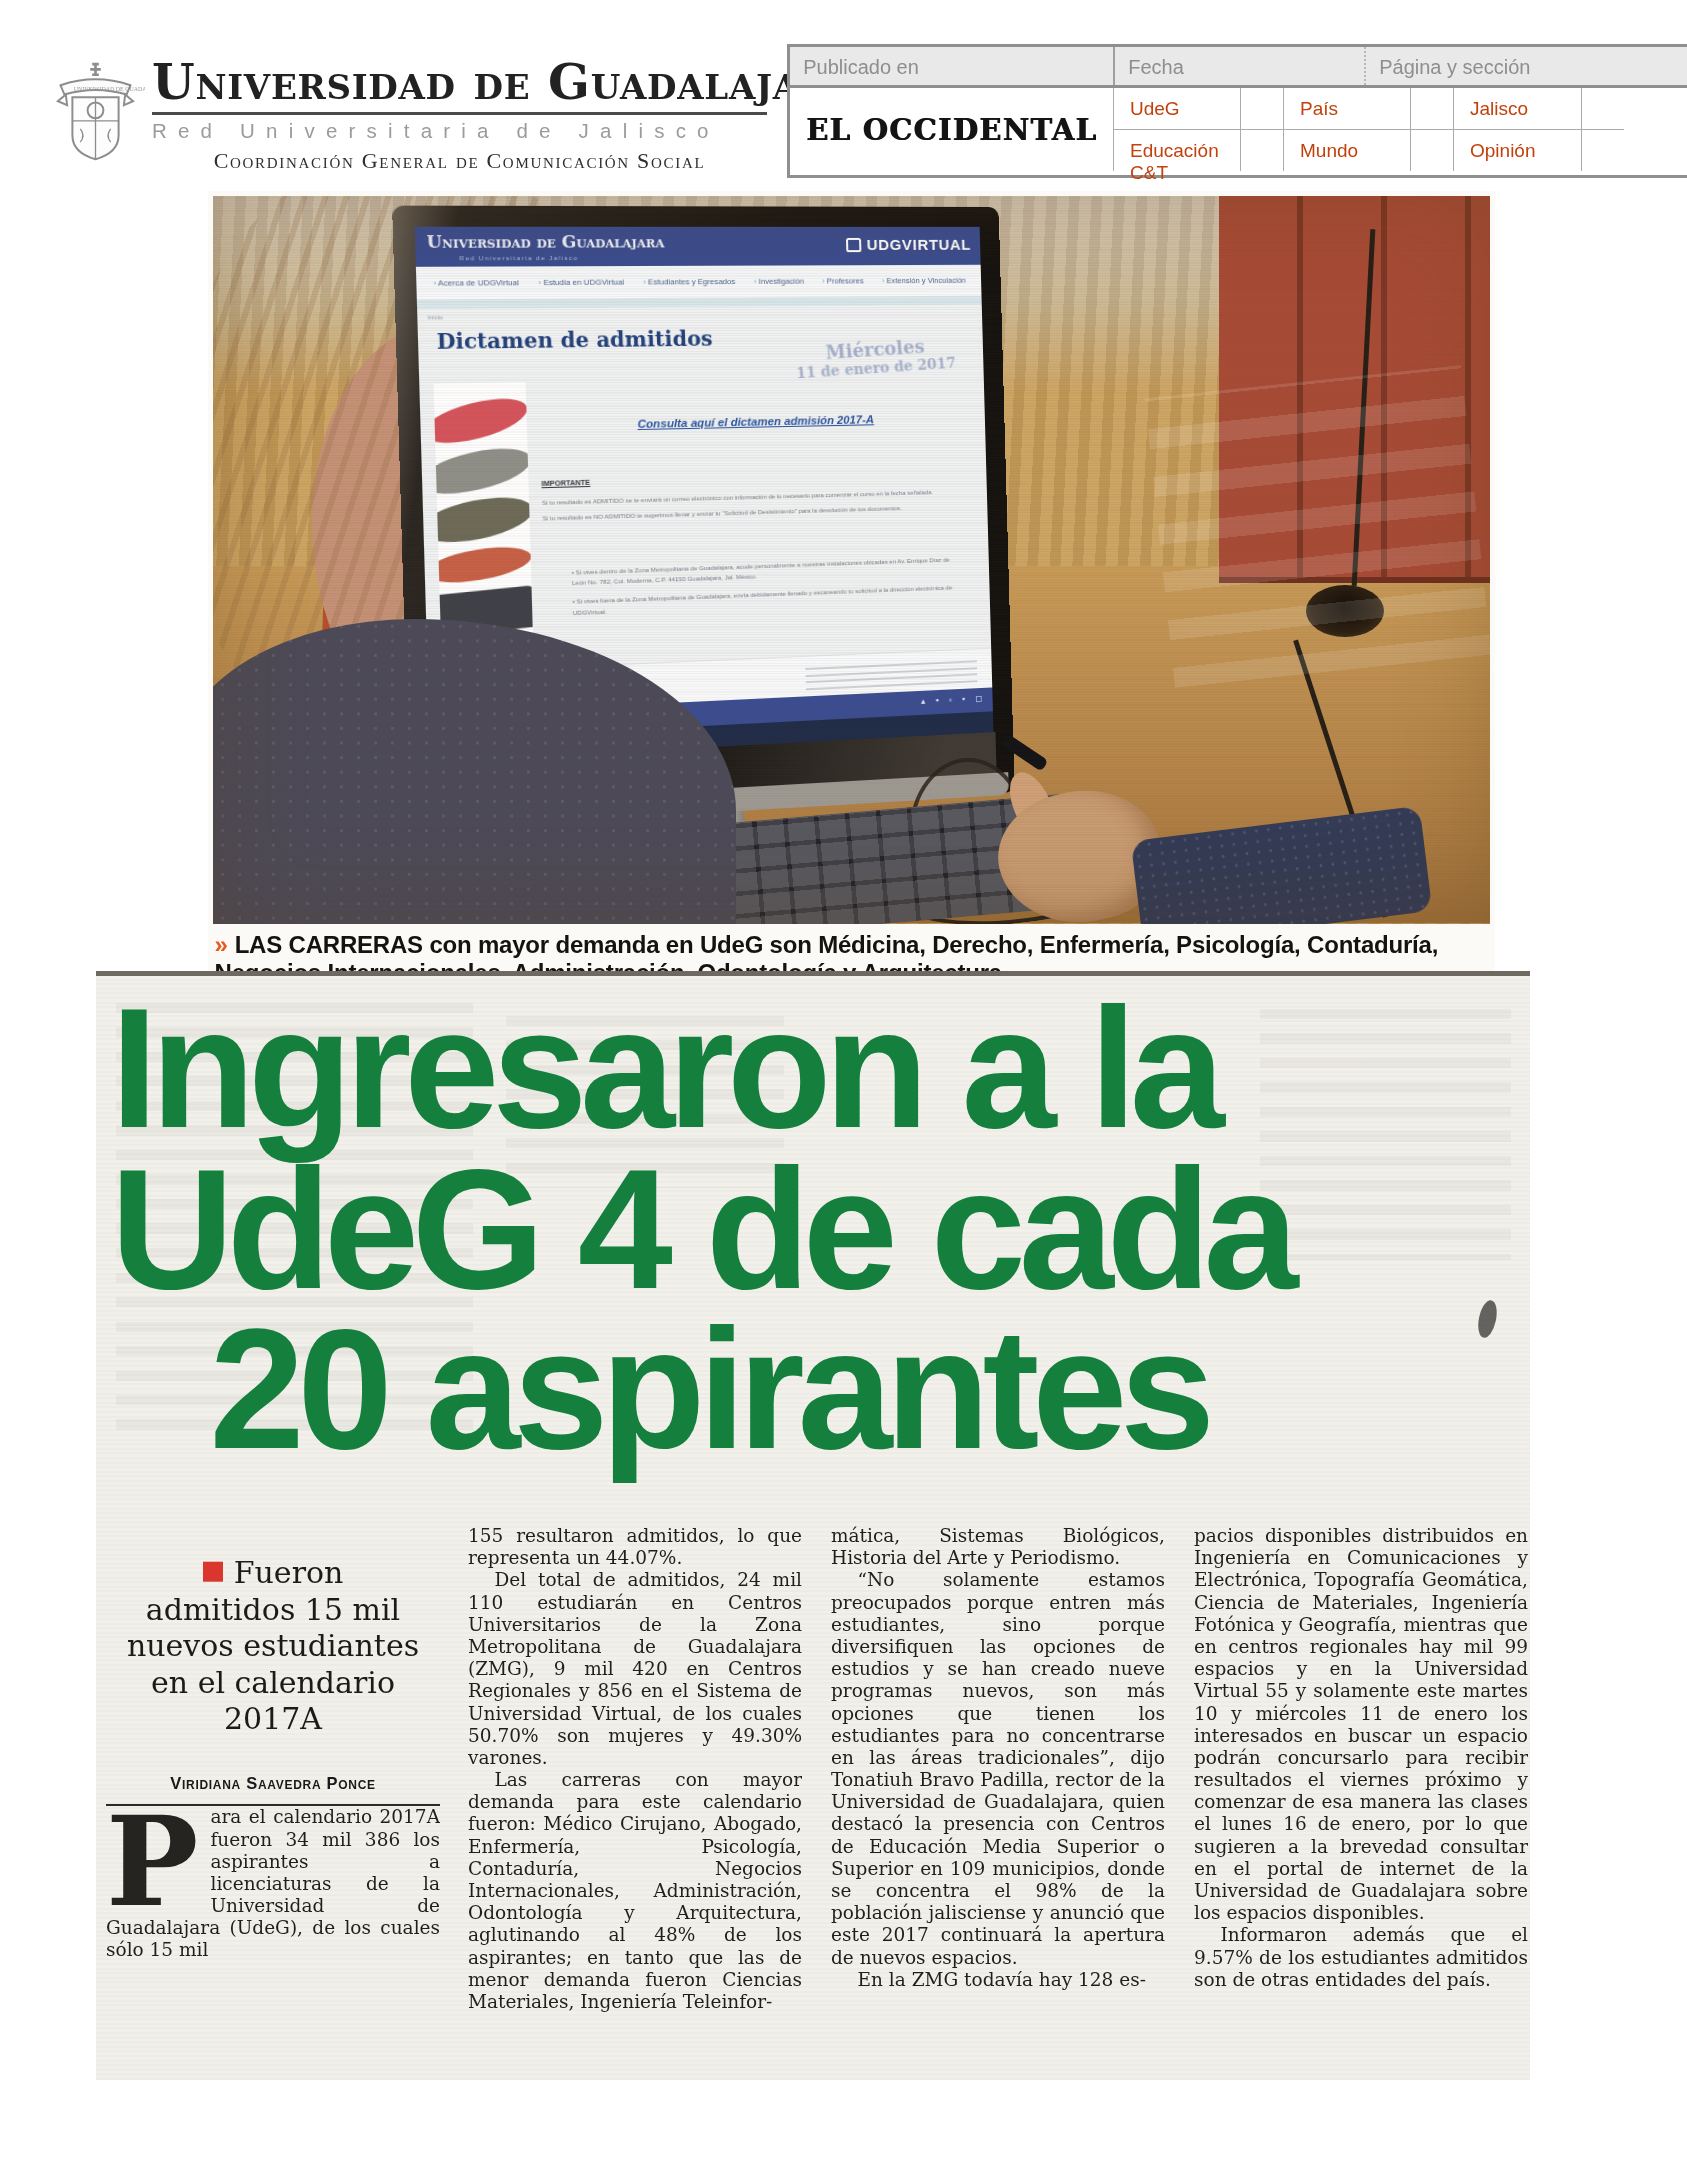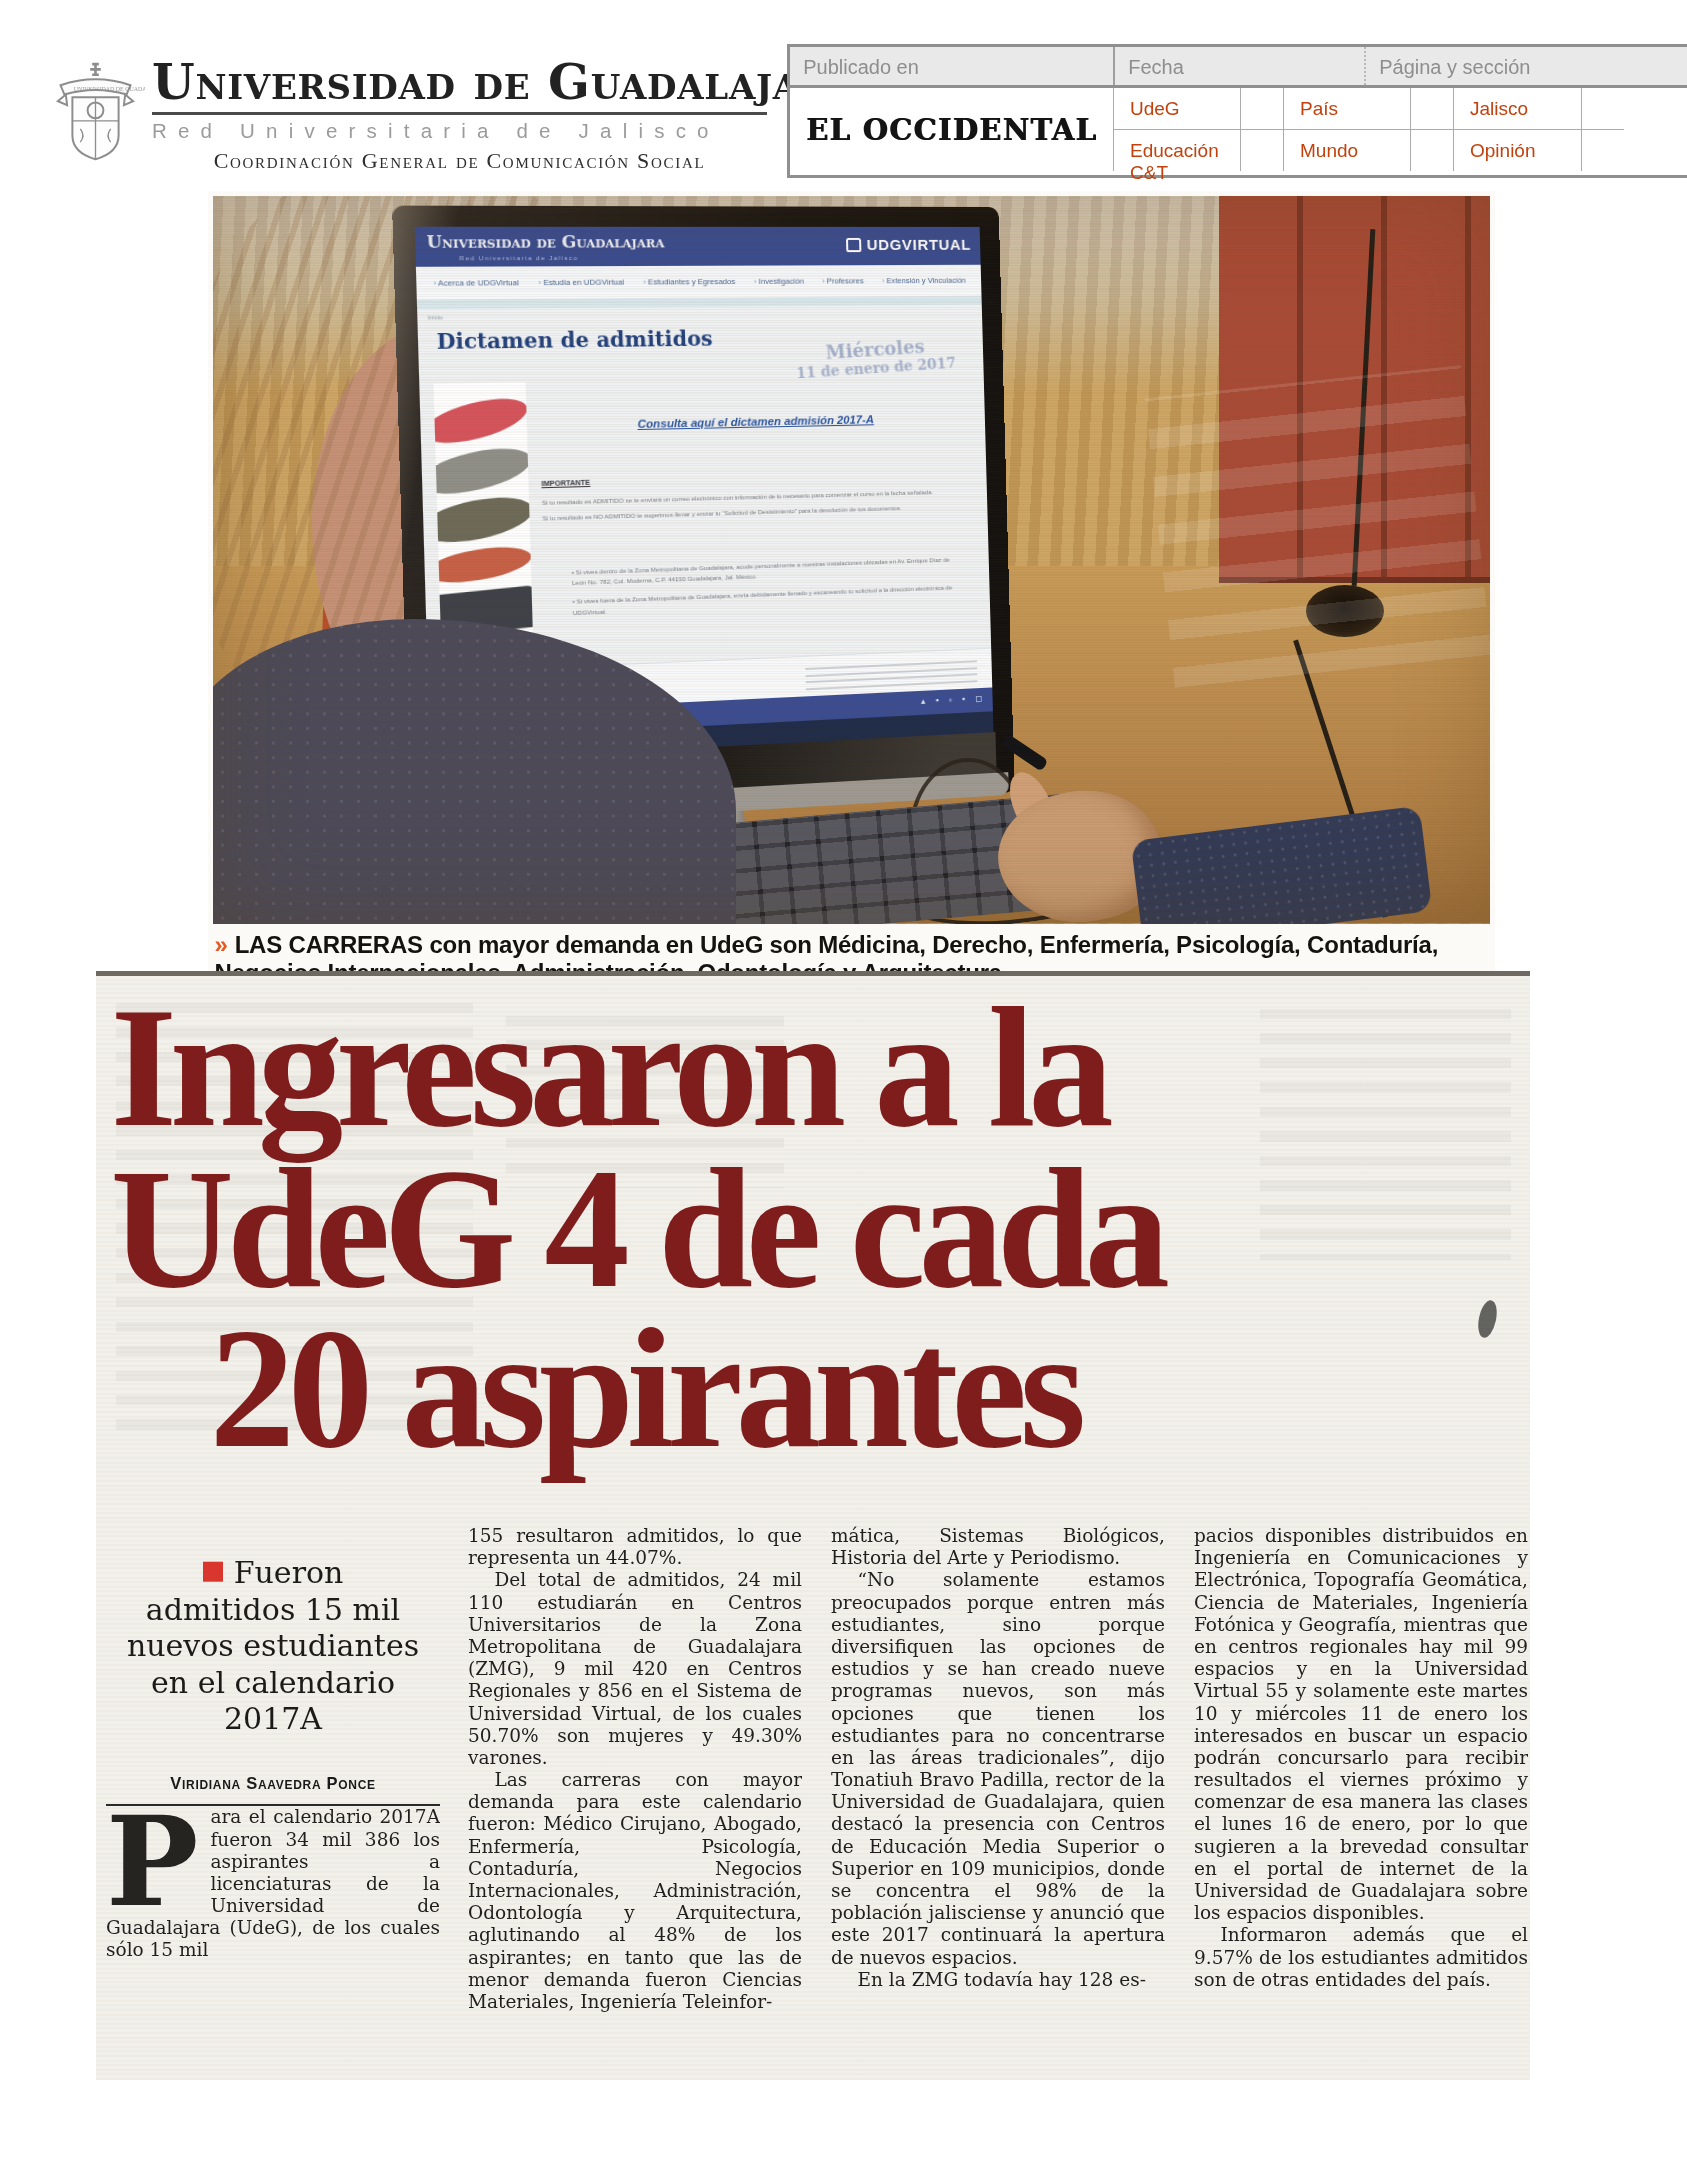--- a/index.html
+++ b/index.html
@@ -192,22 +192,22 @@
      border-top:5.3px solid #6e6a62; }
   .clip-noise { position:absolute; inset:0;
      background:repeating-linear-gradient(0deg, rgba(120,115,100,.035) 0 2px, transparent 2px 4.6px); }
   .bleed { position:absolute; background:repeating-linear-gradient(180deg, rgba(70,66,58,.05) 0 10px, transparent 10px 24.5px); }
   .bleed1 { left:20px; top:26.5px; width:357px; height:437px; }
   .bleed2 { left:1164px; top:33px; width:251px; height:251px; }
   .bleed3 { left:410px; top:40px; width:278px; height:172px; }
   .ink-blob { position:absolute; left:1383px; top:324px; width:17px; height:38px; background:#4a4a46;
      border-radius:50%; transform:rotate(12deg); opacity:.85; }
   .headline { position:absolute; left:14.6px; top:12px; width:1409px;
-     font-family:Liberation Serif, serif; font-weight:bold; font-size:171px; line-height:.94;
-     letter-spacing:-7.3px; color:#7f1d1d; }
+     font-family:Liberation Sans, sans-serif; font-weight:bold; font-size:171px; line-height:.94;
+     letter-spacing:-7.3px; color:#15803d; }
   .headline span { display:block; white-space:nowrap; }
   .hl3 { padding-left:99px; }
 
   .col { position:absolute; top:549px; width:334px; height:543px; overflow:hidden;
      font-size:18.5px; line-height:1.2; text-align:justify; color:#201f1d; }
   .c1 { left:10px; }  .c2 { left:372px; }  .c3 { left:735px; }  .c4 { left:1098px; }
   .col p { margin:0; }
   .col p.ind { text-indent:26.5px; }
   .deck { width:294px; margin:30px auto 0 auto; text-align:center;
      font-size:30px; line-height:1.22; color:#1d1b18; text-align-last:center; }

